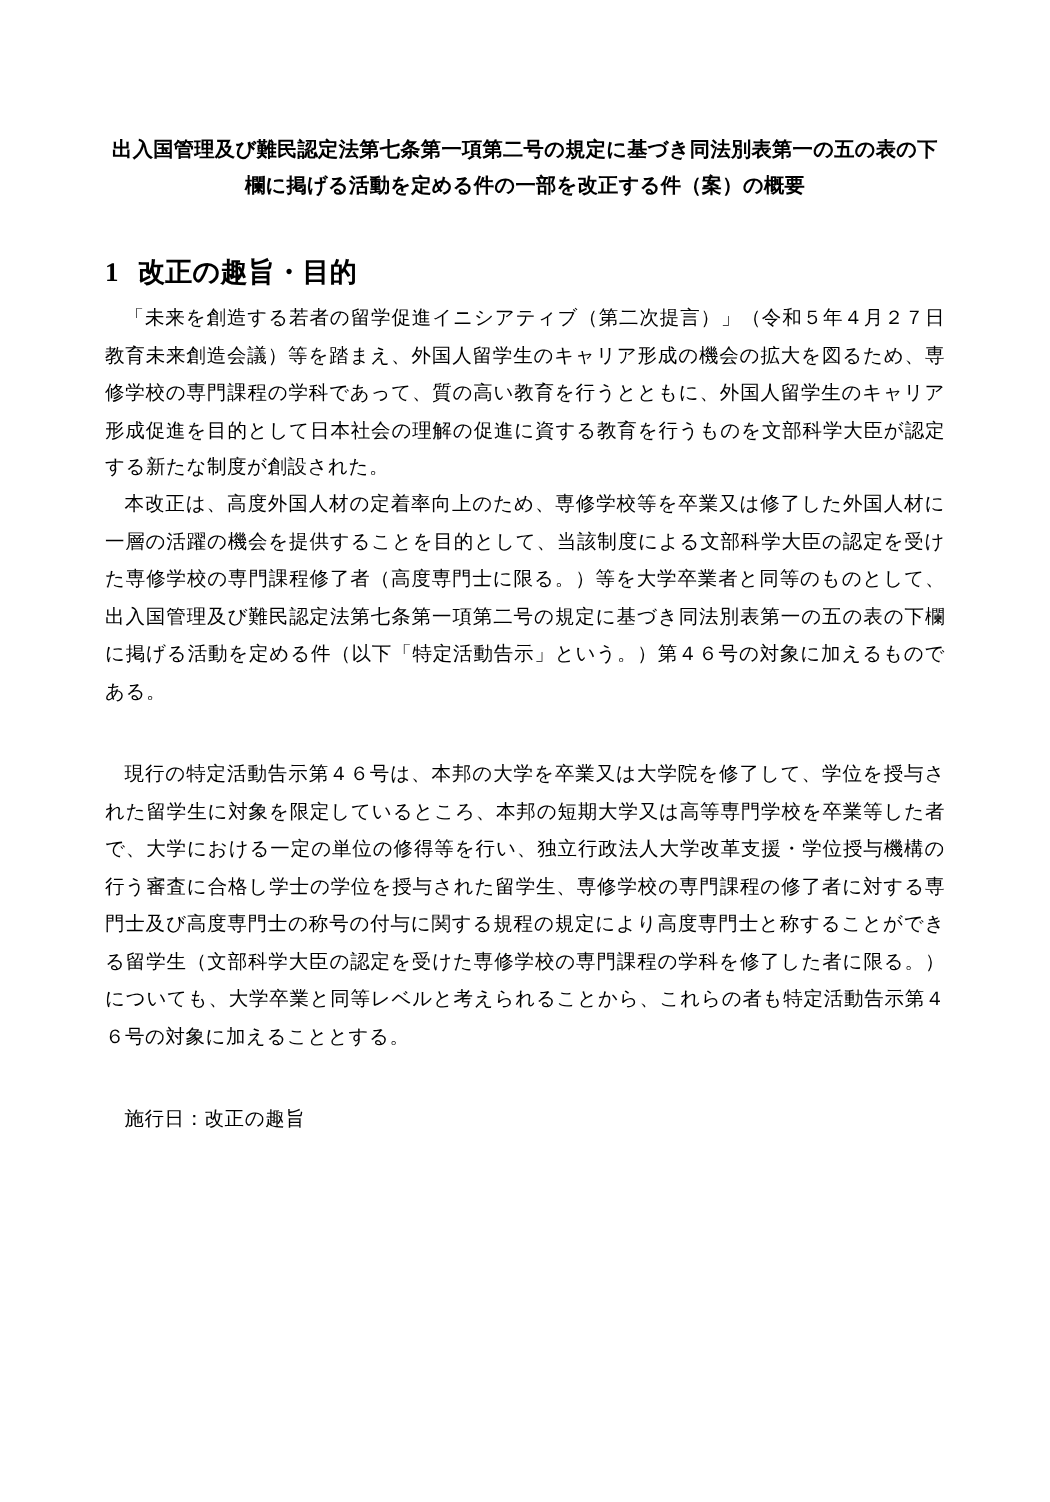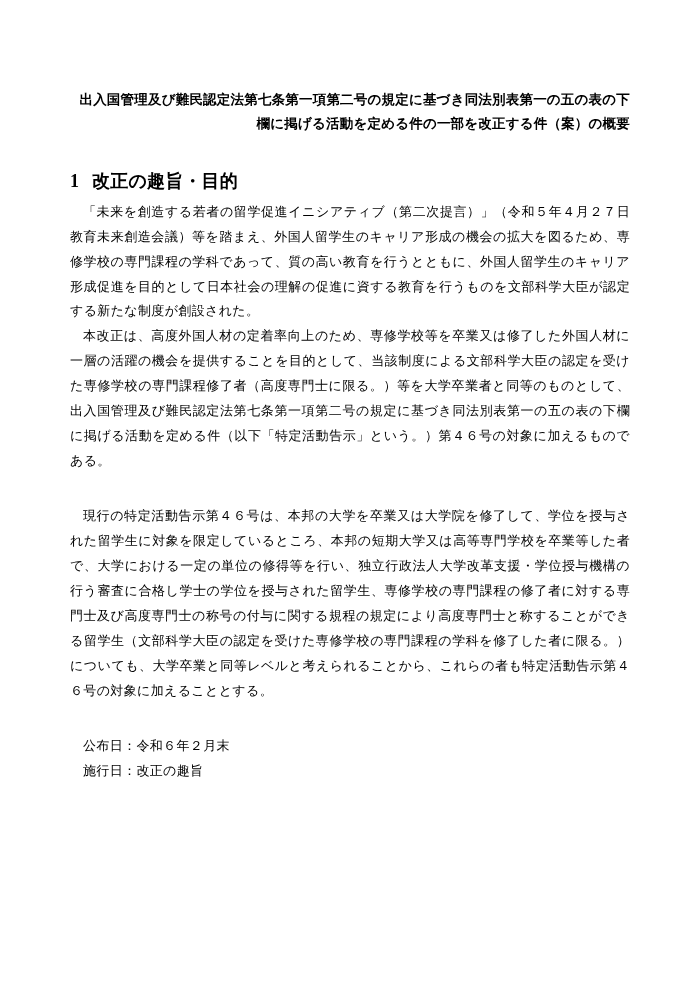--- a/index.html
+++ b/index.html
@@ -19,21 +19,21 @@
     width: 700px;
     height: 1001px;
     box-sizing: border-box;
     padding: 88px 70px 40px 70px;
   }
   .doc-title {
     font-size: 13.5px;
     font-weight: bold;
     line-height: 1.75;
     letter-spacing: 0.2px;
-    text-align: right;
+    text-align: center;
     margin: 0 0 20px 0;
   }
   .section {
     margin-bottom: 14px;
   }
   .section-heading {
     font-size: 18px;
     font-weight: bold;
     line-height: 1.8;
     margin: 0 0 2px 0;
@@ -86,18 +86,17 @@
   <div class="spacer-md"></div>
 
   <div class="section">
     <p class="para">現行の特定活動告示第４６号は、本邦の大学を卒業又は大学院を修了して、学位を授与された留学生に対象を限定しているところ、本邦の短期大学又は高等専門学校を卒業等した者で、大学における一定の単位の修得等を行い、独立行政法人大学改革支援・学位授与機構の行う審査に合格し学士の学位を授与された留学生、専修学校の専門課程の修了者に対する専門士及び高度専門士の称号の付与に関する規程の規定により高度専門士と称することができる留学生（文部科学大臣の認定を受けた専修学校の専門課程の学科を修了した者に限る。）についても、大学卒業と同等レベルと考えられることから、これらの者も特定活動告示第４６号の対象に加えることとする。</p>
   </div>
 
   <div class="spacer-md"></div>
 
   <div class="section">
     <ul class="sub-list">
-      <li>公布日：令和６年２月末</li>
       <li>施行日：改正の趣旨</li>
     </ul>
   </div>
 
 </div>
 
 </body></html>

